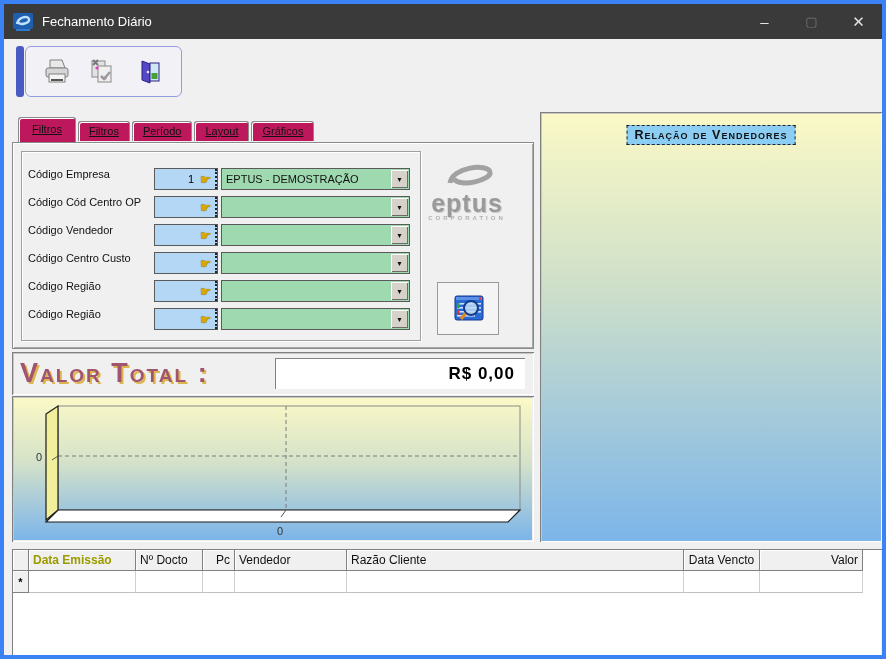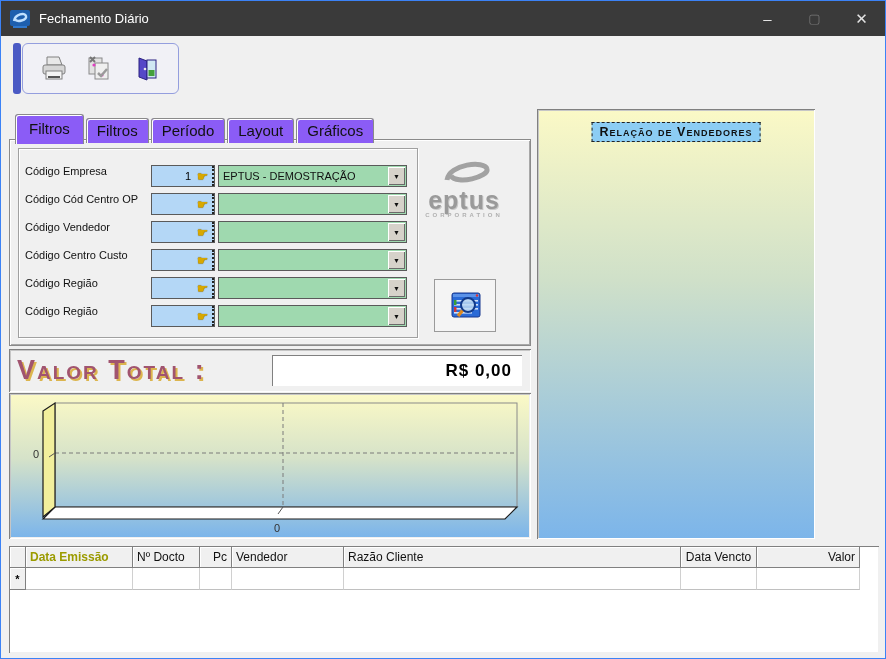--- a/index.html
+++ b/index.html
@@ -1,21 +1,21 @@
 <!DOCTYPE html>
 <html><head>
 <meta charset="utf-8">
 <style>
   * { margin:0; padding:0; box-sizing:border-box; }
   html,body { background:#d8d8d8; }
   body { font-family:"Liberation Sans", sans-serif; }
 
   .window {
     position:relative; width:886px; height:659px;
-    background:#f0f0f0; border:1px solid #3b82f6; overflow:hidden;
+    background:#f0f0f0; border:4px solid #3b82f6; overflow:hidden;
   }
 
   
   .titlebar {
     position:absolute; left:0; top:0; right:0; height:35px;
     background:#3a3a3a; display:flex; align-items:center;
   }
   .app-icon { width:20px; height:20px; margin-left:9px; flex:0 0 auto; }
   .titlebar-title { color:#ffffff; font-size:13px; margin-left:9px; }
   .win-controls { margin-left:auto; display:flex; height:100%; }
@@ -30,23 +30,23 @@
               border:1px solid #949ede; border-radius:6px; background:#f1f1f6;
               display:flex; align-items:center; justify-content:space-around; padding:0 8px; }
   .tb-btn { width:34px; height:34px; display:flex; align-items:center; justify-content:center; }
 
   
   .sunken { box-shadow: inset 1px 1px 0 #808080, inset -1px -1px 0 #ffffff,
                         inset 2px 2px 0 #c6c6c6; }
 
   
   .tab-strip { position:absolute; left:14px; top:112px; display:flex; align-items:flex-end; z-index:3; }
-  .tab { font-size:15px; color:#111; background:#8b5cf6;
+  .tab { font-size:11px; color:#111; background:#be185d;
          border:1px solid #8a8a8a; border-bottom:none; border-radius:3px 3px 0 0;
-         box-shadow: inset 1px 1px 0 #ffffff; }
+         box-shadow: inset 1px 1px 0 #ffffff; text-decoration: underline; }
   .tab.active { padding:5px 13px 7px; position:relative; top:1px; z-index:4; }
   .tab.inactive { padding:3px 10px 4px; margin-left:2px; }
 
   .tab-panel { position:absolute; left:8px; top:138px; width:522px; height:207px;
                background:#f0f0f0; border:1px solid #8a8a8a;
                box-shadow: inset 1px 1px 0 #ffffff, inset -1px -1px 0 #a8a8a8; z-index:2; }
 
   .groupbox { position:absolute; left:8px; top:8px; width:400px; height:190px;
               border:1px solid #a0a0a0; box-shadow:1px 1px 0 #ffffff, inset 1px 1px 0 #ffffff;
               padding:16px 0 0 6px; }
@@ -87,21 +87,21 @@
                background:#ffffff; box-shadow: inset 1px 1px 0 #808080, inset -1px -1px 0 #ffffff;
                display:flex; align-items:center; justify-content:flex-end;
                font-size:17px; font-weight:bold; letter-spacing:1px; color:#000000;
                padding-right:10px; }
 
   
   .chart-panel { position:absolute; left:8px; top:392px; width:522px; height:146px; }
   .chart-panel svg { display:block; position:absolute; left:2px; top:2px; }
 
   
-  .report-panel { position:absolute; left:536px; top:108px; width:278px; height:430px;
+  .report-panel { position:absolute; left:536px; top:108px; width:342px; height:430px;
                   background:linear-gradient(to bottom, #fbf9c6 0%, #cfe0c9 40%, #7cb5ea 100%); }
   .report-title { position:absolute; left:50%; top:13px; transform:translateX(-50%);
                   background:#8ccdf4; border:1px dashed #222; padding:2px 7px;
                   font-variant:small-caps; font-weight:bold; font-size:12.5px;
                   letter-spacing:1px; color:#101010; white-space:nowrap; }
 
   
   .grid { position:absolute; left:8px; top:545px; width:870px; height:107px;
           background:#ffffff; box-shadow: inset 1px 1px 0 #808080, inset -1px -1px 0 #f0f0f0; }
   .grid-header { display:flex; height:21px; margin:1px 0 0 1px; }

